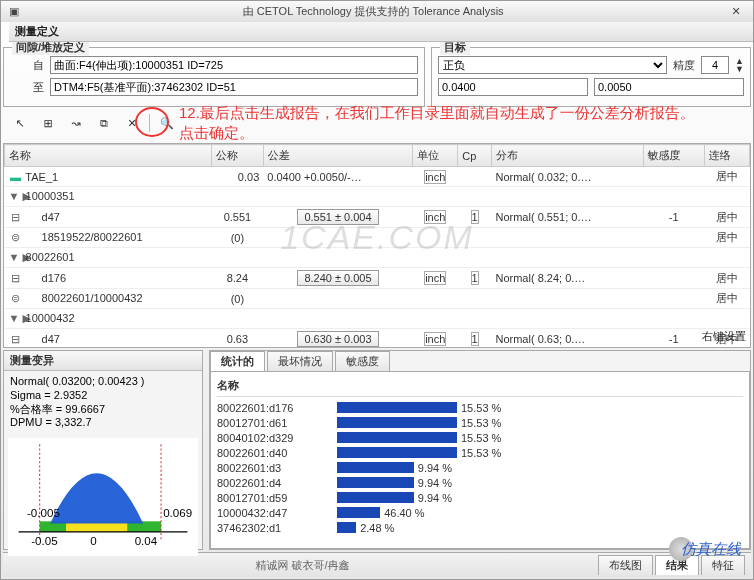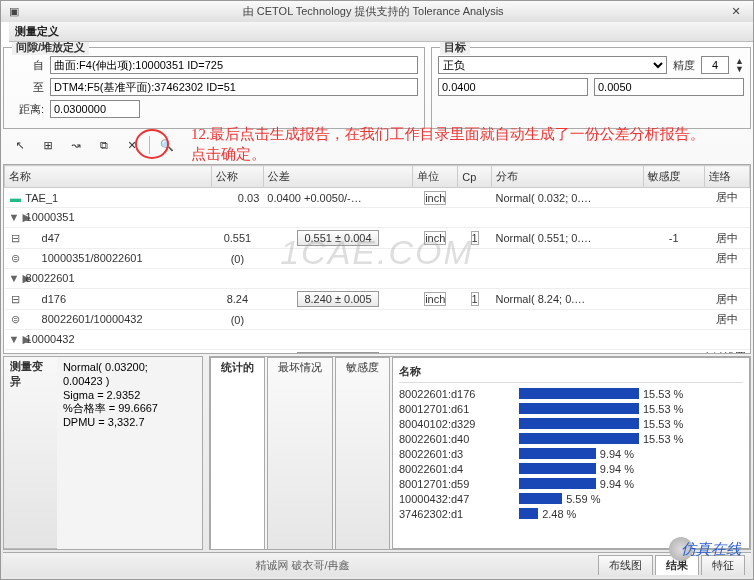--- a/index.html
+++ b/index.html
@@ -25,21 +25,21 @@
 .anno { color: #e33; font-size: 15px; line-height: 1.3; position: absolute; }
 .table-area { flex: 1; border: 1px solid #aaa; background: #fff; overflow: auto; position: relative; }
 table.grid { width: 100%; border-collapse: collapse; }
 table.grid th { background: linear-gradient(#f8f8f8, #e6e6e6); border: 1px solid #ccc; padding: 3px 4px; text-align: left; font-weight: normal; font-size: 11px; }
 table.grid td { border-bottom: 1px solid #eee; padding: 2px 4px; height: 20px; font-size: 11px; white-space: nowrap; }
 .rowico { width: 14px; display: inline-block; text-align: center; }
 .btncell { border: 1px solid #999; background: linear-gradient(#fff,#e8e8e8); padding: 1px 6px; display: inline-block; min-width: 80px; text-align: center; }
 .smallinput { border: 1px solid #aaa; width: 36px; text-align: center; }
 .sidecallout { position: absolute; right: 4px; top: 180px; font-size: 16px; color: #222; text-align: left; line-height: 1.4; }
 .bottom { display: flex; gap: 6px; height: 200px; }
-.panel { border: 1px solid #aaa; background: #f4f4f4; display: flex; flex-direction: row; }
+.panel { border: 1px solid #aaa; background: #f4f4f4; display: flex; flex-direction: column; }
 .panelhead { background: linear-gradient(#f8f8f8,#e4e4e4); border-bottom: 1px solid #bbb; padding: 2px 6px; font-weight: bold; }
 .distbox { width: 200px; }
 .distplot { flex: 1; background: #fff; margin: 4px; position: relative; }
 .statspanel { flex: 1; }
 .tabs { display: flex; }
 .tab { border: 1px solid #aaa; border-bottom: none; padding: 2px 10px; background: linear-gradient(#fafafa,#e6e6e6); margin-right: 2px; cursor: pointer; }
 .tab.active { background: #fff; font-weight: bold; }
 .statsbody { flex: 1; background: #fff; border: 1px solid #aaa; padding: 6px; overflow: auto; }
 .contrib-row { display: flex; align-items: center; height: 15px; font-size: 11px; }
 .contrib-name { width: 120px; }
@@ -66,24 +66,20 @@
       <div class="fieldset defbox">
         <div class="leg">间隙/堆放定义</div>
         <div class="frow">
           <label>自</label>
           <input class="txt" style="flex: 1 1 0%;" value="曲面:F4(伸出项):10000351 ID=725">
         </div>
         <div class="frow">
           <label>至</label>
           <input class="txt" style="flex: 1 1 0%;" value="DTM4:F5(基准平面):37462302 ID=51">
         </div>
-        <div class="frow">
-          <label>距离:</label>
-          <input class="txt" style="width: 90px;" value="0.0300000">
-        </div>
       </div>
       <div class="fieldset tgtbox">
         <div class="leg">目标</div>
         <div class="frow">
           <select class="sel" style="flex:1">
             <option>正负</option>
           </select>
           <span>精度</span>
           <input class="txt" style="width: 28px; text-align: center;" value="4">
           <span style="font-size:9px;line-height:8px;">▲<br>▼</span>
@@ -99,21 +95,21 @@
       <div class="toolbar">
         <div class="tbtn">↖</div>
         <div class="tbtn">⊞</div>
         <div class="tbtn">↝</div>
         <div class="tbtn">⧉</div>
         <div class="tbtn">✕</div>
         <div style="width:1px;height:18px;background:#bbb;"></div>
         <div class="tbtn">🔍</div>
       </div>
       <div class="red-circle" style="left:132px; top:-2px; width:34px; height:30px;"></div>
-      <div class="anno" style="left:188px; top:-6px; width:520px;font-family:Liberation Serif, serif;">12.最后点击生成报告，在我们工作目录里面就自动生成了一份公差分析报告。点击确定。</div>
+      <div class="anno" style="left:176px; top:-6px; width:520px;">12.最后点击生成报告，在我们工作目录里面就自动生成了一份公差分析报告。点击确定。</div>
     </div>
 
     <div class="table-area" style="min-height:190px;">
       <div class="watermark">1CAE.COM</div>
       <table class="grid">
         <thead>
             <tr id="thead-row">
               <th>名称</th>
               <th>公称</th>
               <th>公差</th>
@@ -149,21 +145,21 @@
               <td><span class="rowico" style="color:#666">⊟</span> <span style="padding-left:16px">d47</span></td>
               <td style="text-align: center;">0.551</td>
               <td style="text-align: center;"><span class="btncell">0.551  ± 0.004</span></td>
               <td style="text-align: center;"><span class="smallinput">inch</span></td>
               <td style="text-align: center;"><span class="smallinput">1</span></td>
               <td>Normal( 0.551; 0.…</td>
               <td style="text-align: center;">-1</td>
               <td style="text-align: center;">居中</td>
             </tr>
             <tr>
-              <td><span class="rowico" style="color:#666">⊜</span> <span style="padding-left:16px">10000351/80022601</span></td>
+              <td><span class="rowico" style="color:#666">⊜</span> <span style="padding-left:16px">18519522/80022601</span></td>
               <td style="text-align: center;">(0)</td>
               <td></td>
               <td style="text-align: center;"></td>
               <td style="text-align: center;"></td>
               <td></td>
               <td style="text-align: center;"></td>
               <td style="text-align: center;">居中</td>
             </tr>
             <tr>
               <td><span class="rowico" style="color:#666">▼ ▶</span> <span style="padding-left:0px">80022601</span></td>
@@ -289,21 +285,21 @@
                 <div class="contrib-val">9.94 %</div>
               </div>
               <div class="contrib-row">
                 <div class="contrib-name">80012701:d59</div>
                 <div class="bar" style="width:76.80618158403091px"></div>
                 <div class="contrib-val">9.94 %</div>
               </div>
               <div class="contrib-row">
                 <div class="contrib-name">10000432:d47</div>
                 <div class="bar" style="width:43.19381841596909px"></div>
-                <div class="contrib-val">5.59 %</div>
+                <div class="contrib-val">46.40 %</div>
               </div>
               <div class="contrib-row">
                 <div class="contrib-name">37462302:d1</div>
                 <div class="bar" style="width:19.162910495814554px"></div>
                 <div class="contrib-val">2.48 %</div>
               </div>
             </div>
         </div>
       </div>
     </div>

